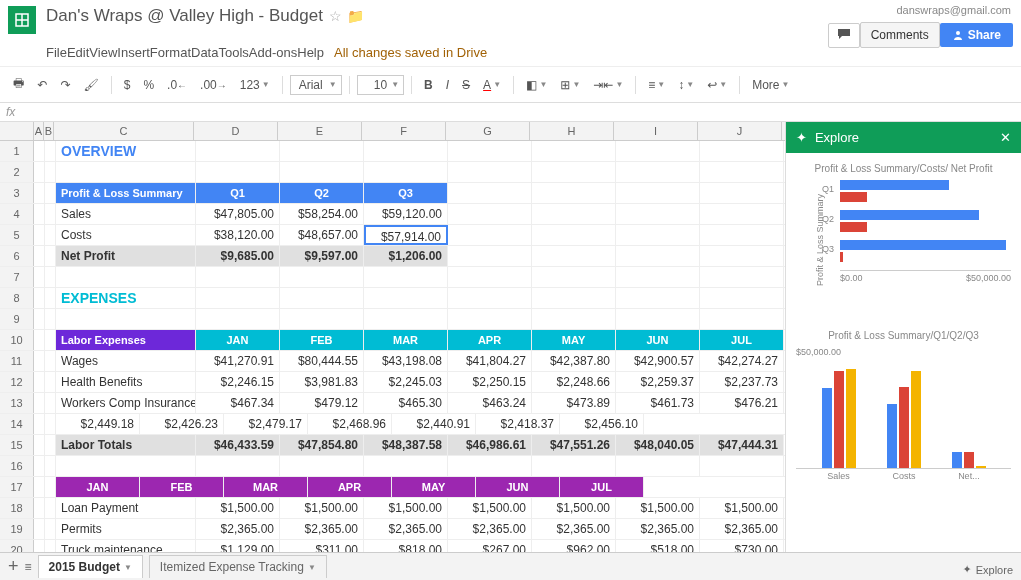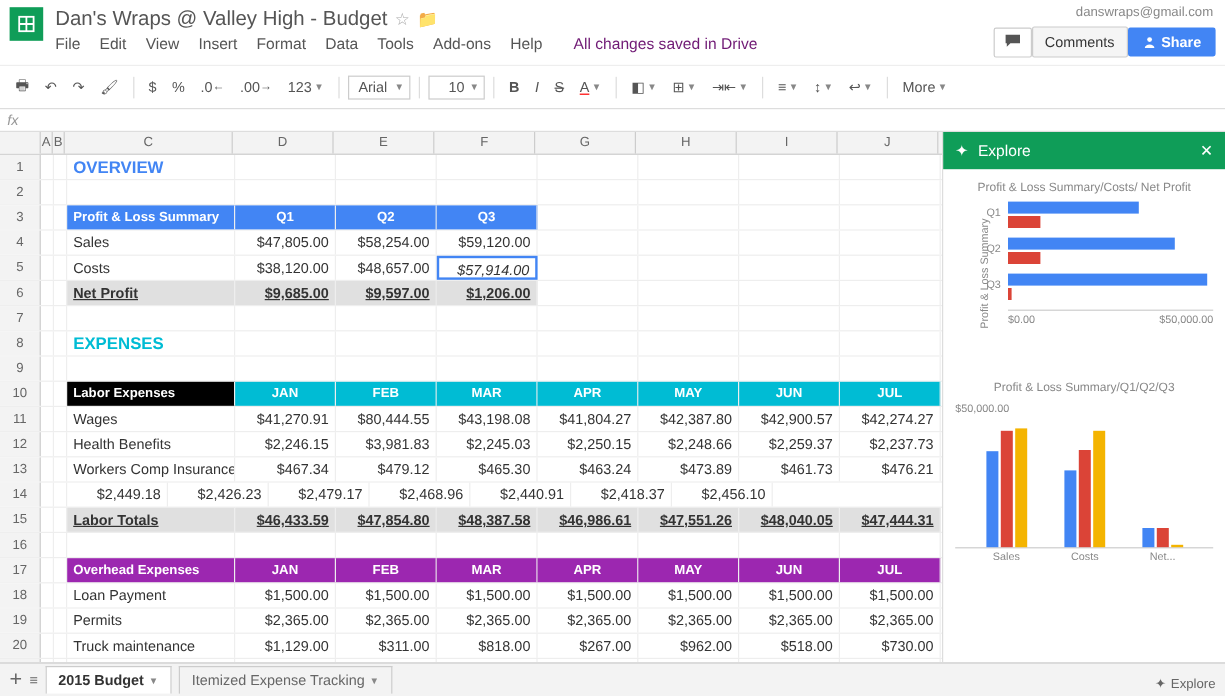--- a/index.html
+++ b/index.html
@@ -3,22 +3,22 @@
 <meta charset="utf-8">
 <style>
 * { box-sizing: border-box; margin: 0; padding: 0; }
 body { font-family: Arial, sans-serif; font-size: 13px; color: #333; background: #fff; width: 1021px; height: 580px; overflow: hidden; position: relative; }
 .titlebar { display: flex; align-items: flex-start; padding: 6px 8px 0 8px; }
 .logo { width: 28px; height: 28px; background: #0f9d58; display: flex; align-items: center; justify-content: center; margin-right: 10px; }
 .logo svg { width: 18px; height: 18px; }
 .title-area { flex: 1; }
 .doc-title { font-size: 17px; color: #555; display: flex; align-items: center; gap: 6px; }
 .title-icon { color: #aaa; font-size: 14px; }
-.menubar { display: flex; gap: 16px; font-size: 13px; color: #555; margin-top: 3px; align-items: center; }
-.menubar span.saved { color: #701a75; margin-left: 10px; }
+.menubar { display: flex; font-size: 13px; color: #555; margin-top: 19px; align-items: center; }
+.menubar span.saved { color: #a16207; margin-left: 10px; }
 .right-header { display: flex; align-items: center; gap: 0; }
 .email { font-size: 11px; color: #888; position: absolute; top: 4px; right: 10px; }
 .comments-btn { border: 1px solid #ccc; background: #f5f5f5; padding: 5px 10px; font-size: 12px; border-radius: 2px; }
 .share-btn { background: #4285f4; color: #fff; padding: 5px 12px; font-size: 12px; font-weight: bold; border-radius: 2px; display: flex; align-items: center; gap: 4px; }
 .comment-icon-btn { border: 1px solid #ccc; padding: 4px 8px; border-radius: 2px; }
 .toolbar { display: flex; align-items: center; gap: 3px; padding: 4px 8px; border-bottom: 1px solid #ddd; border-top: 1px solid #eee; margin-top: 6px; font-size: 12px; color: #555; }
 .toolbar .sep { width: 1px; height: 18px; background: #ddd; margin: 0 4px; }
 .toolbar .btn { padding: 3px 5px; cursor: pointer; display: flex; align-items: center; }
 .toolbar .dropdown { display: flex; align-items: center; gap: 2px; }
 .toolbar .font-box, .toolbar .size-box { border: 1px solid #ccc; padding: 2px 18px 2px 8px; position: relative; min-width: 50px; }
@@ -34,25 +34,25 @@
 .rows { height: calc(100% - 18px); overflow-y: auto; }
 .row { display: flex; border-bottom: 1px solid #eee; }
 .rh { width: 34px; background: #f3f3f3; border-right: 1px solid #ccc; text-align: center; font-size: 11px; color: #666; line-height: 20px; }
 .cell { border-right: 1px solid #eee; padding: 3px 5px; font-size: 12px; height: 20px; line-height: 14px; overflow: hidden; white-space: nowrap; }
 .c-a { width: 10px; } .c-b { width: 10px; } .c-c { width: 140px; } .c-d,.c-e,.c-f,.c-g,.c-h,.c-i,.c-j { width: 84px; text-align: right; }
 .overview-hdr { color: #4285f4; font-weight: bold; font-size: 14px; text-align: left !important; }
 .expenses-hdr { color: #00bcd4; font-weight: bold; font-size: 14px; text-align: left !important; }
 .pl-header { background: #4285f4; color: #fff; font-weight: bold; text-align: center !important; font-size: 11px; }
 .pl-header-l { background: #4285f4; color: #fff; font-weight: bold; text-align: left; font-size: 11px; }
 .labor-header { background: #00bcd4; color: #fff; font-weight: bold; text-align: center !important; font-size: 11px; }
-.labor-header-l { background: #000000; color: #fff; font-weight: bold; text-align: left; font-size: 11px; }
+.labor-header-l { background: #6d28d9; color: #fff; font-weight: bold; text-align: left; font-size: 11px; }
 .oh-header { background: #9c27b0; color: #fff; font-weight: bold; text-align: center !important; font-size: 11px; }
 .oh-header-l { background: #9c27b0; color: #fff; font-weight: bold; text-align: left; font-size: 11px; }
-.totals { background: #e0e0e0; font-weight: bold; text-decoration: underline; }
-.sel-cell { border: 2px solid #4285f4 !important; font-style: italic; }
+.totals { background: #e0e0e0; font-weight: bold; }
+.sel-cell { border: 2px solid #4285f4 !important; }
 .explore { width: 236px; border-left: 1px solid #ddd; display: flex; flex-direction: column; }
 .explore-header { background: #0f9d58; color: #fff; padding: 8px 10px; display: flex; align-items: center; gap: 8px; font-size: 13px; }
 .explore-header .close { margin-left: auto; cursor: pointer; }
 .explore-body { padding: 10px; font-size: 11px; color: #666; overflow-y: auto; }
 .chart-title { text-align: center; font-size: 10px; color: #888; margin-bottom: 6px; }
 .mini-chart { height: 130px; position: relative; margin-bottom: 20px; }
 .hbar-group { display: flex; flex-direction: column; gap: 2px; margin-bottom: 10px; }
 .hbar { height: 10px; }
 .hbar.blue { background: #4285f4; }
 .hbar.red { background: #db4437; }
@@ -401,21 +401,20 @@
           <div class="cell c-f"></div>
           <div class="cell c-g"></div>
           <div class="cell c-h"></div>
           <div class="cell c-i"></div>
           <div class="cell c-j"></div>
         </div>
         <div class="row">
           <div class="rh">17</div>
           <div class="cell c-a"></div>
           <div class="cell c-b"></div>
-          <div class="cell c-c oh-header-l">Overhead Expenses</div>
           <div class="cell c-d oh-header">JAN</div>
           <div class="cell c-e oh-header">FEB</div>
           <div class="cell c-f oh-header">MAR</div>
           <div class="cell c-g oh-header">APR</div>
           <div class="cell c-h oh-header">MAY</div>
           <div class="cell c-i oh-header">JUN</div>
           <div class="cell c-j oh-header">JUL</div>
         </div>
         <div class="row">
           <div class="rh">18</div>

